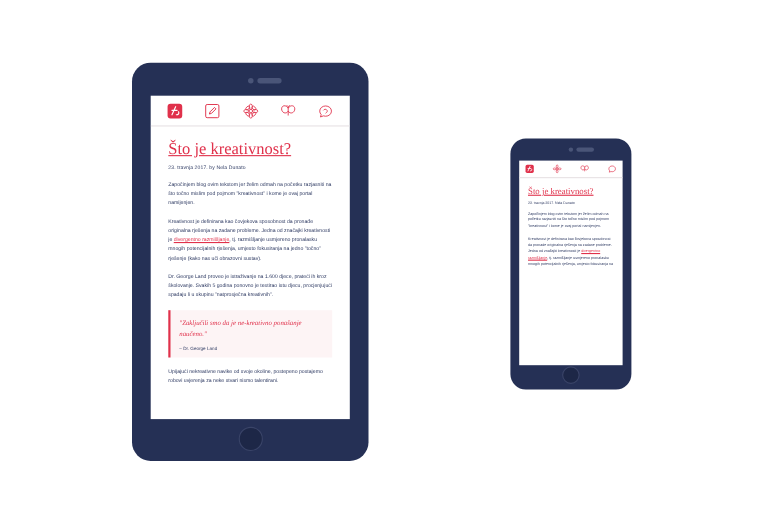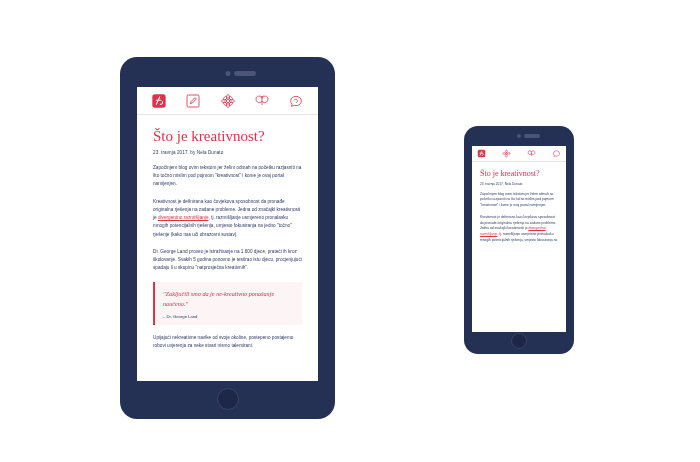--- a/index.html
+++ b/index.html
@@ -154,20 +154,21 @@
     box-sizing: border-box;
   }
   .tablet-screen .content { padding: 12px 16px 0 16px; }
   .phone-screen .content { padding: 7px 8px 0 8px; }
 
   .post-title {
     color: #e0314b;
     font-family: "Liberation Serif", serif;
     font-weight: normal;
     margin: 0;
+    text-decoration: underline;
   }
   .tablet-screen .post-title { font-size: 15px; line-height: 1.2; }
   .phone-screen .post-title { font-size: 8px; line-height: 1.2; }
 
   .post-meta {
     color: #2f3b63;
     margin: 0;
   }
   .tablet-screen .post-meta { font-size: 4.6px; margin-top: 5px; letter-spacing: .1px; }
   .phone-screen .post-meta { font-size: 3.2px; margin-top: 3px; }

